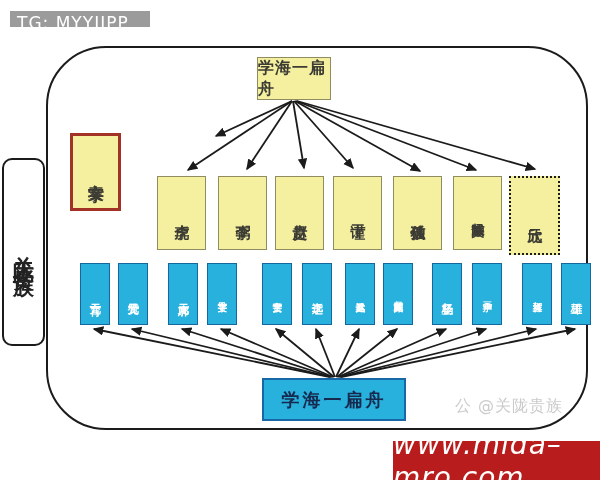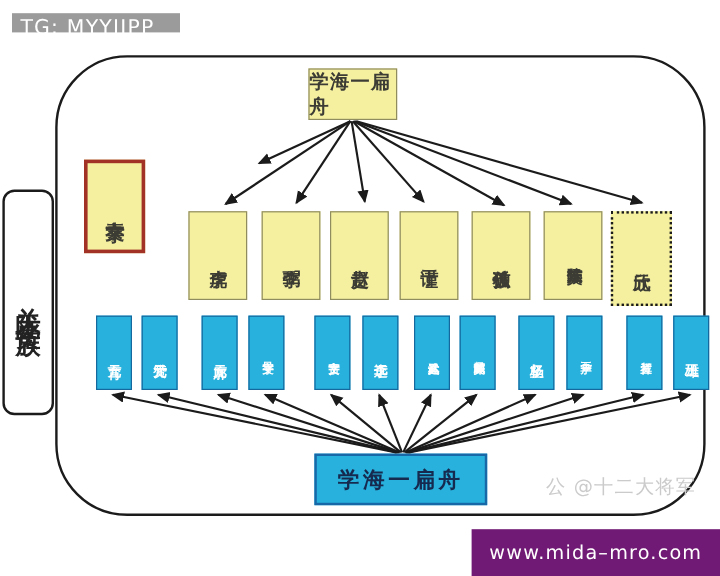--- a/index.html
+++ b/index.html
@@ -80,22 +80,22 @@
     display:flex;align-items:center;justify-content:center;z-index:2;
   }
   
   .watermark{
     position:absolute;left:455px;top:396px;z-index:4;
     color:#cbcbcb;font-size:16px;letter-spacing:1px;white-space:nowrap;
   }
   
   .site-banner{
     position:absolute;left:393px;top:441px;width:207px;height:39px;
-    background:#701a75;color:#fff;font-size:16px;z-index:5;
-    display:flex;align-items:center;justify-content:center;letter-spacing:1px;
+    background:#b91c1c;color:#fff;font-size:28px;z-index:5;
+    display:flex;align-items:center;justify-content:center;letter-spacing:1px;font-style:italic;
   }
   .arrows{position:absolute;left:0;top:0;width:600px;height:480px;z-index:2;pointer-events:none;}
 </style>
 </head>
 <body>
 
 <div class="tg-banner">TG: MYYJJPP</div>
 
 <div class="frame"></div>
 
@@ -155,16 +155,16 @@
     <line x1="337" y1="377" x2="397" y2="329"></line>
     <line x1="338" y1="377" x2="446" y2="329"></line>
     <line x1="339" y1="377" x2="486" y2="329"></line>
     <line x1="340" y1="377" x2="536" y2="329"></line>
     <line x1="341" y1="377" x2="575" y2="329"></line>
   </g>
 </svg>
 
 <div class="watermark">
   <span>公</span>
-  <span>@十二大将军</span>
+  <span>@关陇贵族</span>
 </div>
 
 <div class="site-banner">www.mida–mro.com</div>
 
 </body></html>

